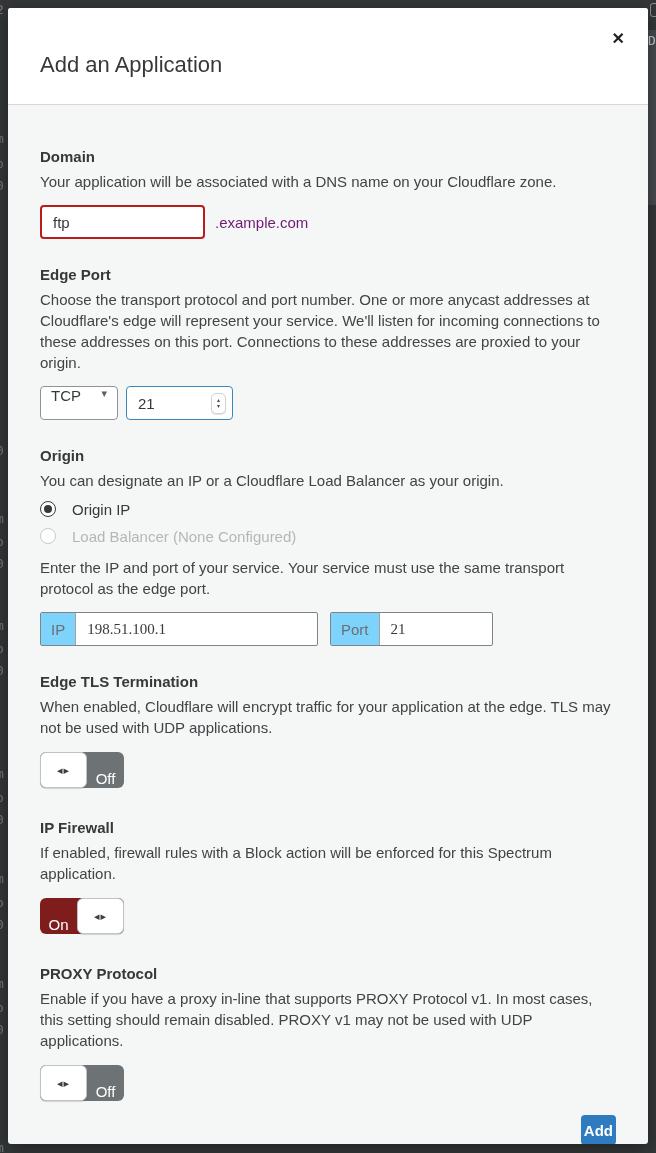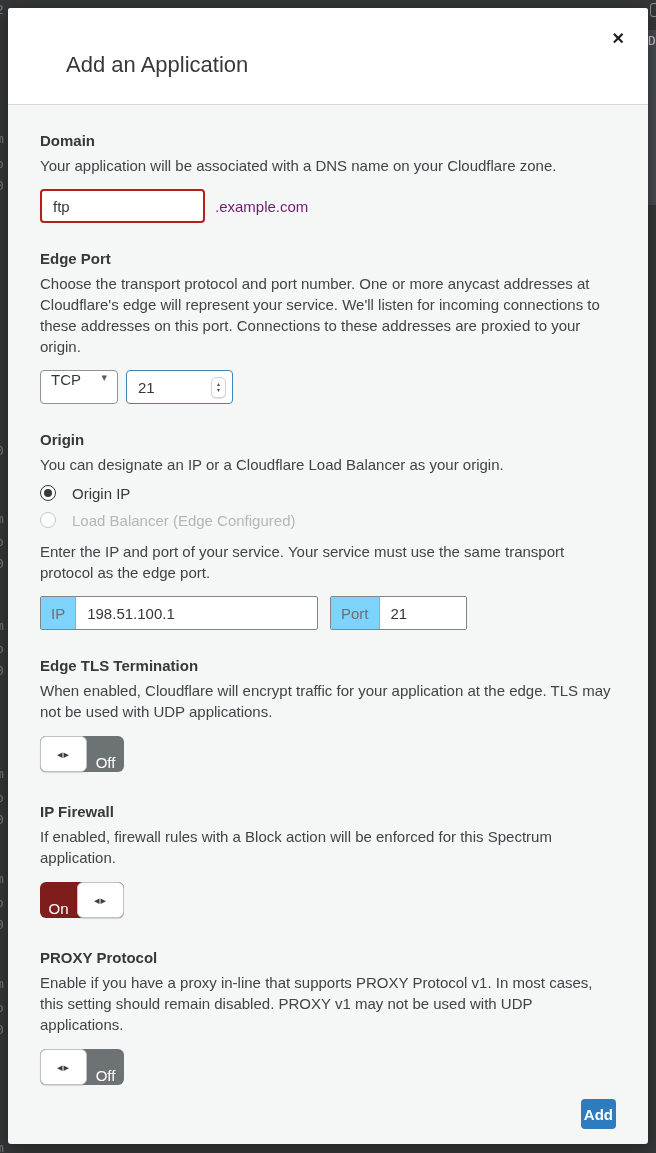--- a/index.html
+++ b/index.html
@@ -29,30 +29,30 @@
   
   .modal {
     position: absolute; left: 8px; top: 8px; width: 640px; height: 1136px;
     background: #f5f6f6; border-radius: 3px; overflow: hidden; z-index: 2;
     box-shadow: 0 4px 18px rgba(0,0,0,0.4);
   }
   .modal-header {
     background: #ffffff; height: 97px; position: relative;
     border-bottom: 1px solid #d8d8d8; padding: 44px 32px 0 32px;
   }
-  .modal-title { font-size: 22px; font-weight: 400; color: #36393a; margin-left: 26px; }
+  .modal-title { font-size: 22px; font-weight: 400; color: #36393a; }
   .close-btn {
     position: absolute; top: 22px; right: 23px;
     font-size: 16px; font-weight: 700; color: #1f2223; cursor: pointer;
     line-height: 18px;
   }
   .modal-body { padding: 27px 32px 0 32px; }
 
   h3.sec { font-size: 15px; font-weight: 700; color: #36393a; margin-top: 27px; }
-  h3.sec.first { margin-top: 0; }
+  h3.sec.first { margin-top: 16px; }
   p.desc { font-size: 15px; line-height: 21px; color: #414446; margin-top: 6px; max-width: 576px; }
 
   .control-row { margin-top: 13px; display: flex; align-items: center; }
 
   
   .text-input {
     height: 34px; background: #fff; border: 2px solid #b91c1c; border-radius: 4px;
     font-family: "Liberation Sans", sans-serif; font-size: 15px; color: #36393a;
     padding: 0 11px; outline: none;
   }
@@ -102,25 +102,25 @@
   .input-group {
     display: inline-flex; height: 34px; border: 1px solid #7f8487; border-radius: 2px;
     background: #fff; overflow: hidden;
   }
   .input-group .prefix {
     background: #7dd3fc; border-right: 1px solid #a2a5a7; color: #6b6f71;
     font-size: 15px; display: flex; align-items: center; padding: 0 10px;
   }
   .input-group input {
     border: none; outline: none; font-size: 15px; color: #36393a; padding: 0 11px;
-    font-family: Liberation Sans, sans-serif;
+    font-family: Liberation Serif, serif;
   }
   .ip-group { width: 278px; margin-right: 12px; }
   .ip-group input { width: 230px; }
-  .port-group { width: 137px; }
+  .port-group { width: 163px; }
   .port-group input { width: 110px; }
 
   
   .toggle {
     margin-top: 14px; position: relative; width: 84px; height: 36px;
     border-radius: 6px; display: inline-block; cursor: pointer;
   }
   .toggle .state-label {
     position: absolute; top: 0; height: 52px; display: flex; align-items: center;
     justify-content: center; color: #fff; font-size: 15px;
@@ -217,21 +217,21 @@
     <h3 class="sec">Origin</h3>
     <p class="desc">You can designate an IP or a Cloudflare Load Balancer as your origin.</p>
     <div class="radio-row">
       <span class="radio">
           <span class="dot"></span>
         </span>
       <span class="radio-label">Origin IP</span>
     </div>
     <div class="radio-row">
       <span class="radio disabled"></span>
-      <span class="radio-label disabled">Load Balancer (Edge Configured)</span>
+      <span class="radio-label disabled">Load Balancer (None Configured)</span>
     </div>
     <p class="desc" style="margin-top:12px">Enter the IP and port of your service. Your service must use the same transport protocol as the edge port.</p>
     <div class="group-row">
       <div class="input-group ip-group">
         <span class="prefix">IP</span>
         <input type="text" value="198.51.100.1" style="">
       </div>
       <div class="input-group port-group">
         <span class="prefix">Port</span>
         <input type="text" value="21" style="">

